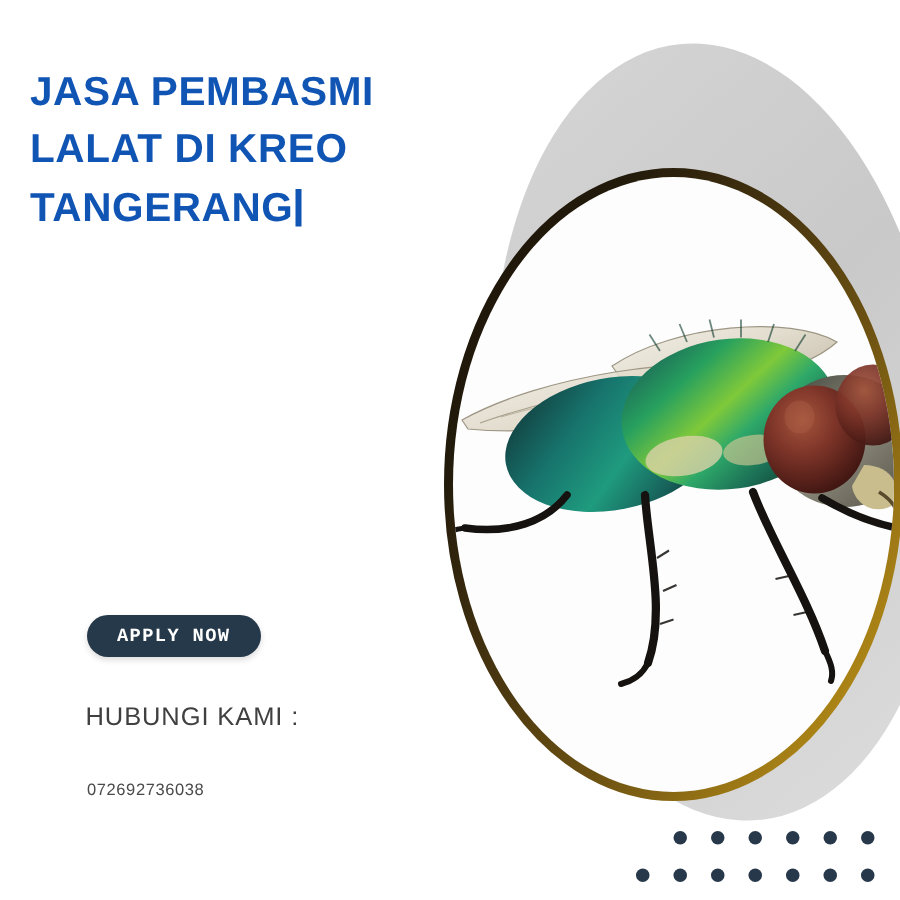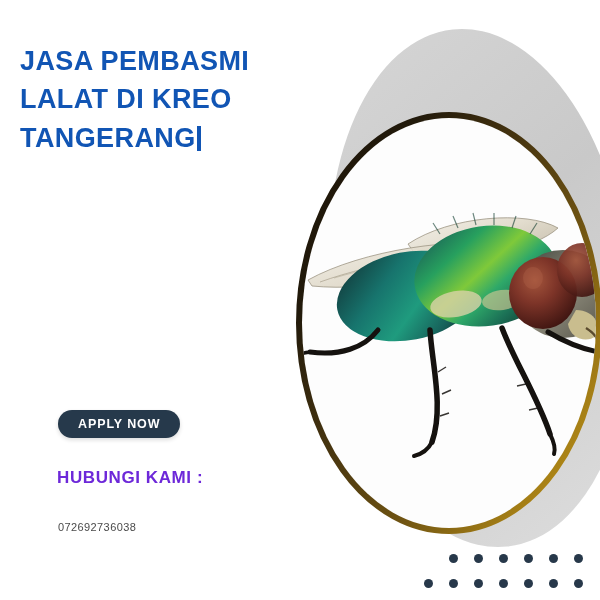--- a/index.html
+++ b/index.html
@@ -95,36 +95,36 @@
     top: 410px;
     height: 28px;
     padding: 0 20px;
     display: inline-flex;
     align-items: center;
     justify-content: center;
     border: none;
     border-radius: 16px;
     background: #26394b;
     color: #ffffff;
-    font-family: Liberation Sans, sans-serif;
+    font-family: Liberation Mono, monospace;
     font-size: 12.5px;
     font-weight: bold;
     letter-spacing: 0.9px;
     cursor: pointer;
     box-shadow: 0 2px 4px rgba(0,0,0,0.14);
   }
 
   
   .contact-label {
     position: absolute;
     left: 57px;
     top: 468px;
-    color: #6d28d9;
+    color: #404040;
     font-size: 17px;
-    font-weight: bold;
+    font-weight: normal;
     letter-spacing: 0.6px;
   }
   .contact-phone {
     position: absolute;
     left: 58px;
     top: 521px;
     color: #4a4a4a;
     font-size: 11px;
     letter-spacing: 0.4px;
   }

